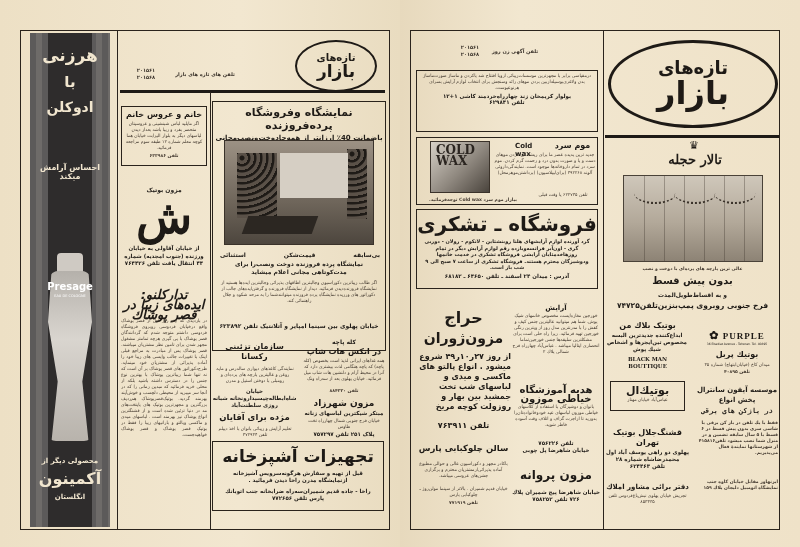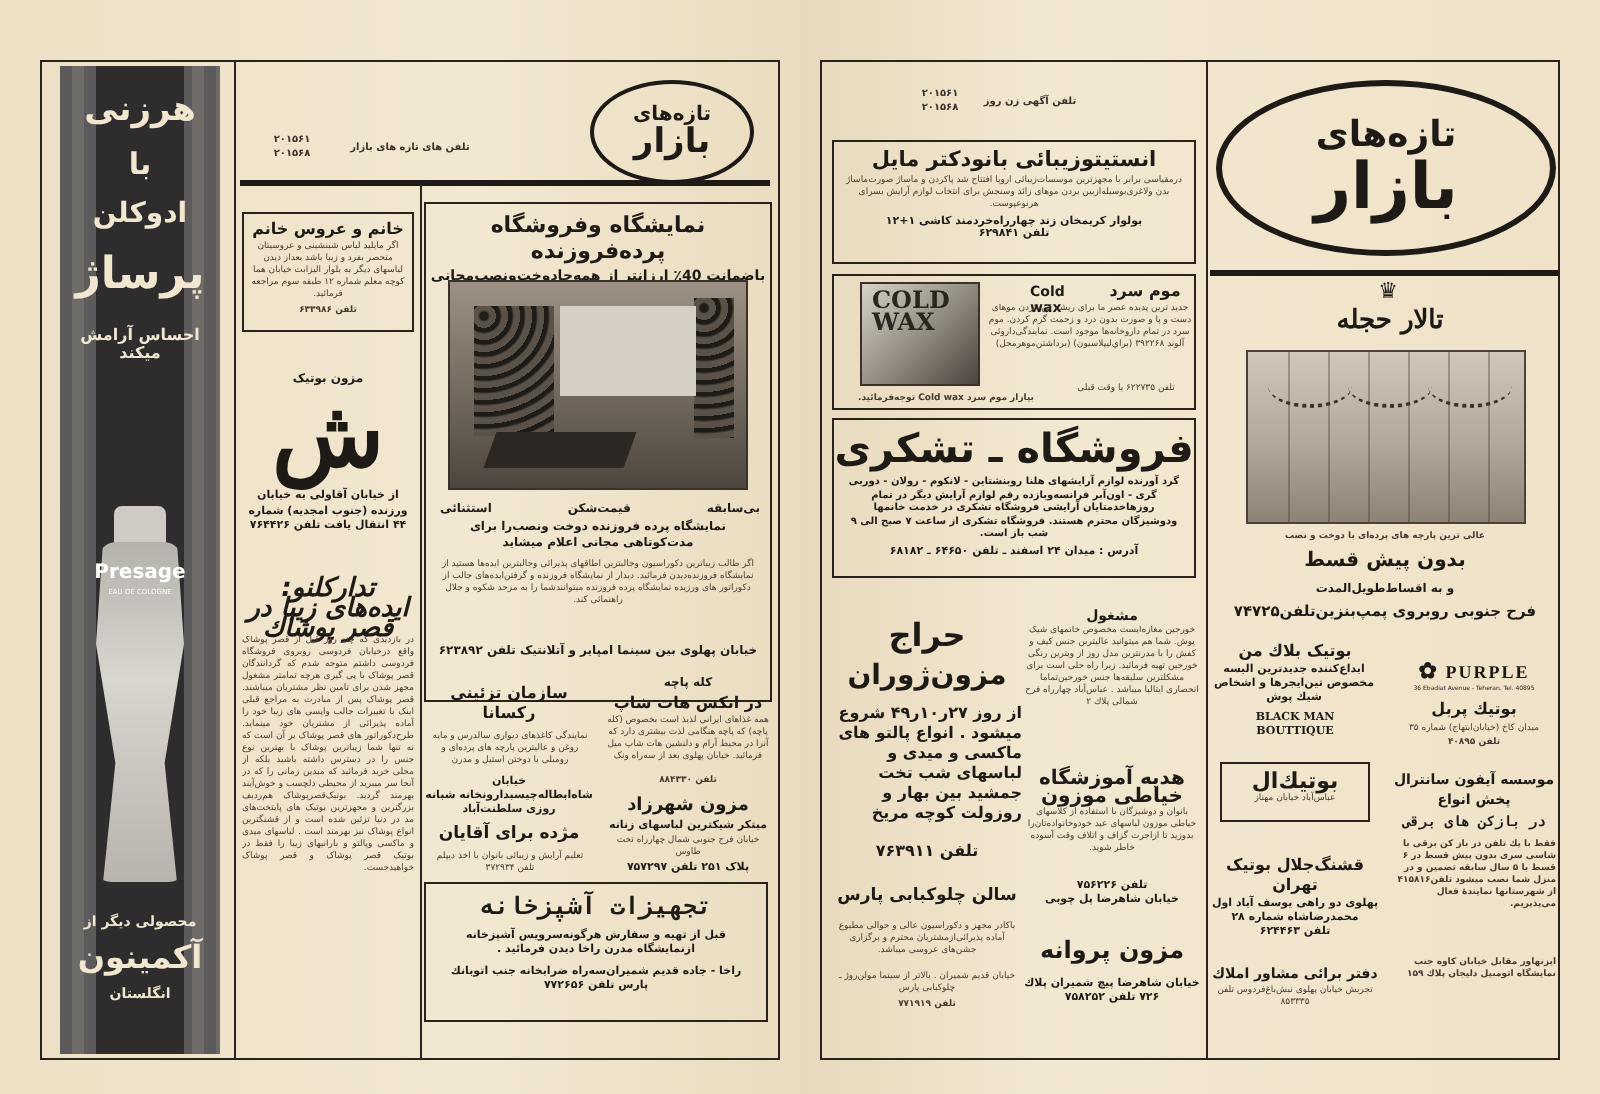--- a/index.html
+++ b/index.html
@@ -66,21 +66,20 @@
 <body>
 
 <div class="page left">
   <div class="frame"></div>
 
   <div class="perfume">
     <div class="center-band"></div>
     <div class="txt" style="top:12px;font-size:17px;">هرزنی</div>
     <div class="txt" style="top:40px;font-size:15px;">با</div>
     <div class="txt" style="top:66px;font-size:14px;">ادوکلن</div>
-    <div class="txt" style="top:92px;font-size:22px;">پرساژ</div>
     <div class="txt" style="top:130px;font-size:8px;">احساس آرامش میکند</div>
     <div class="bottle-cap"></div>
     <div class="bottle"></div>
     <div class="presage">Presage</div>
     <div class="presage-sub">EAU DE COLOGNE</div>
     <div class="txt" style="top:424px;font-size:7px;">محصولی دیگر از</div>
     <div class="txt" style="top:436px;font-size:16px;">آکمینون</div>
     <div class="txt" style="top:460px;font-size:7px;">انگلستان</div>
   </div>
 
@@ -138,41 +137,40 @@
 
   <div class="abs rtl bold" style="left:212px;top:412px;width:85px;font-size:8.5px;">مژده برای آقایان</div>
   <div class="abs rtl tiny" style="left:214px;top:426px;width:82px;">تعلیم آرایش و زیبائی بانوان با اخذ دیپلم تلفن ۳۷۲۹۳۴</div>
 
   <div class="abs rtl bold" style="left:302px;top:398px;width:84px;font-size:9px;">مزون شهرزاد</div>
   <div class="abs rtl bold" style="left:302px;top:410px;width:84px;font-size:5.5px;">مبتکر شیکترین لباسهای زنانه</div>
   <div class="abs rtl tiny" style="left:302px;top:418px;width:84px;">خیابان فرح جنوبی شمال چهارراه تخت طاوس</div>
   <div class="abs rtl bold" style="left:302px;top:431px;width:84px;font-size:5.5px;">پلاک ۲۵۱ تلفن ۷۵۷۲۹۷</div>
 
   <div class="box" style="left:212px;top:441px;width:172px;height:70px;">
-    <div class="rtl bold" style="font-size:12px;margin-top:4px;font-family:Liberation Mono, monospace;">تجهیزات آشپزخانه</div>
+    <div class="rtl bold" style="font-size:17px;margin-top:4px;">تجهیزات آشپزخانه</div>
     <div class="rtl bold" style="font-size:5.5px;line-height:7px;padding:4px 6px 0;">قبل از تهیه و سفارش هرگونه‌سرویس آشپزخانه ازنمایشگاه مدرن راخا دیدن فرمائید .</div>
     <div class="rtl bold" style="font-size:5.5px;line-height:7px;padding:4px 6px 0;">راخا - جاده قدیم شمیران‌سه‌راه ضرابخانه جنب اتوبانك پارس تلفن ۷۷۲۶۵۶</div>
   </div>
 </div>
 
 <div class="page right">
   <div class="frame"></div>
 
   <div class="logo-oval" style="left:208px;top:40px;width:170px;height:88px;border-width:3px;">
     <div class="l1" style="font-size:18px;">تازه‌های</div>
     <div class="l2" style="font-size:32px;">بازار</div>
   </div>
   <div class="abs rtl small bold" style="left:85px;top:48px;width:60px;">تلفن آگهی زن روز</div>
   <div class="abs small bold" style="left:52px;top:44px;width:36px;text-align:center;">۲۰۱۵۶۱</div>
   <div class="abs small bold" style="left:52px;top:51px;width:36px;text-align:center;">۲۰۱۵۶۸</div>
   <div class="hbar" style="left:205px;top:135px;width:174px;"></div>
   <div class="vline" style="left:203px;top:30px;height:500px;"></div>
 
   <div class="box" style="left:16px;top:70px;width:182px;height:62px;">
-    <div class="rtl bold" style="font-size:10.5px;margin-top:3px;">انستیتوزیبائی بانودکتر مایل</div>
     <div class="rtl tiny" style="padding:2px 4px;">درمقیاسی برابر با مجهزترین موسسات‌زیبائی اروپا افتتاح شد پاکردن و ماساژ صورت‌ماساژ بدن ولاغری‌بوسیله‌ازبین بردن موهای زائد وسنجش برای انتخاب لوازم آرایش بسرای هرنوعپوست.</div>
     <div class="rtl bold" style="font-size:5.5px;">بولوار کریمخان زند چهارراه‌خردمند کاشی ۱+۱۲</div>
     <div class="rtl bold" style="font-size:5.5px;">تلفن ۶۲۹۸۴۱</div>
   </div>
 
   <div class="box" style="left:16px;top:137px;width:182px;height:68px;"></div>
   <div class="wax-photo" style="left:30px;top:141px;width:60px;height:52px;">
     <div class="cold">COLD WAX</div>
   </div>
   <div class="abs bold" style="left:115px;top:142px;width:35px;font-size:7px;font-family:'DejaVu Sans',sans-serif;">Cold wax</div>
@@ -185,21 +183,21 @@
     <div class="rtl bold" style="font-size:20px;margin-top:2px;">فروشگاه ـ تشکری</div>
     <div class="rtl bold" style="font-size:5px;line-height:6.5px;padding:2px 5px;">گرد آورنده لوازم آرایشهای هلنا روبنشتاین - لانکوم - رولان - دوربی گری - اون‌آبر فرانسه‌وبازده رقم لوازم آرایش دیگر در تمام روزهاخدمتایان آرایشی فروشگاه تشکری در خدمت خانمها ودوشیزگان محترم هستند. فروشگاه تشکری از ساعت ۷ صبح الی ۹ شب باز است.</div>
     <div class="rtl bold" style="font-size:5.5px;">آدرس : میدان ۲۴ اسفند ـ تلفن ۶۴۶۵۰ ـ ۶۸۱۸۲</div>
   </div>
 
   <div class="abs rtl bold" style="left:16px;top:308px;width:95px;font-size:16px;">حراج</div>
   <div class="abs rtl bold" style="left:16px;top:330px;width:95px;font-size:14px;">مزون‌ژوران</div>
   <div class="abs rtl bold" style="left:16px;top:352px;width:95px;font-size:8px;line-height:10px;text-align:right;">از روز ۲۷ر۱۰ر۴۹ شروع میشود . انواع پالتو های ماکسی و میدی و لباسهای شب تخت جمشید بین بهار و روزولت کوچه مریخ</div>
   <div class="abs rtl bold" style="left:16px;top:421px;width:95px;font-size:8px;">تلفن ۷۶۳۹۱۱</div>
 
-  <div class="abs rtl bold" style="left:112px;top:304px;width:88px;font-size:7px;">مشغول</div>
+  <div class="abs rtl bold" style="left:112px;top:304px;width:88px;font-size:7px;">آرایش</div>
   <div class="abs rtl tiny" style="left:112px;top:313px;width:88px;height:60px;overflow:hidden;">خورجین مغازه‌ایست مخصوص خانمهای شیک پوش. شما هم میتوانید عالیترین جنس کیف و کفش را با مدرنترین مدل روز از ویترین رنگی خورجین تهیه فرمائید. زیرا راه حلی است برای مشکلترین سلیقه‌ها جنس خورجین‌تماما انحصاری ایتالیا میباشد . عباس‌آباد چهارراه فرح شمالی پلاك ۲</div>
 
   <div class="abs rtl bold" style="left:112px;top:385px;width:88px;font-size:10px;line-height:9px;">هدیه آموزشگاه خیاطی موزون</div>
   <div class="abs rtl tiny" style="left:112px;top:404px;width:88px;">بانوان و دوشیزگان با استفاده از کلاسهای خیاطی موزون لباسهای عید خودوخانواده‌تان‌را بدوزید تا ازاجرت گزاف و اتلاف وقت آسوده خاطر شوید.</div>
   <div class="abs rtl bold" style="left:112px;top:440px;width:88px;font-size:5.5px;">تلفن ۷۵۶۲۲۶</div>
   <div class="abs rtl bold" style="left:112px;top:447px;width:88px;font-size:5.5px;">خیابان شاهرضا پل چوبی</div>
 
   <div class="abs rtl bold" style="left:16px;top:443px;width:95px;font-size:8.5px;">سالن چلوکبابی پارس</div>
   <div class="abs rtl tiny" style="left:16px;top:461px;width:95px;">باکادر مجهز و دکوراسیون عالی و حوالی مطبوع آماده پذیرائی‌ازمشتریان محترم و برگزاری جشن‌های عروسی میباشد.</div>
   <div class="abs rtl tiny" style="left:16px;top:486px;width:95px;">خیابان قدیم شمیران . بالاتر از سینما مولن‌روژ ـ چلوکبابی پارس</div>

